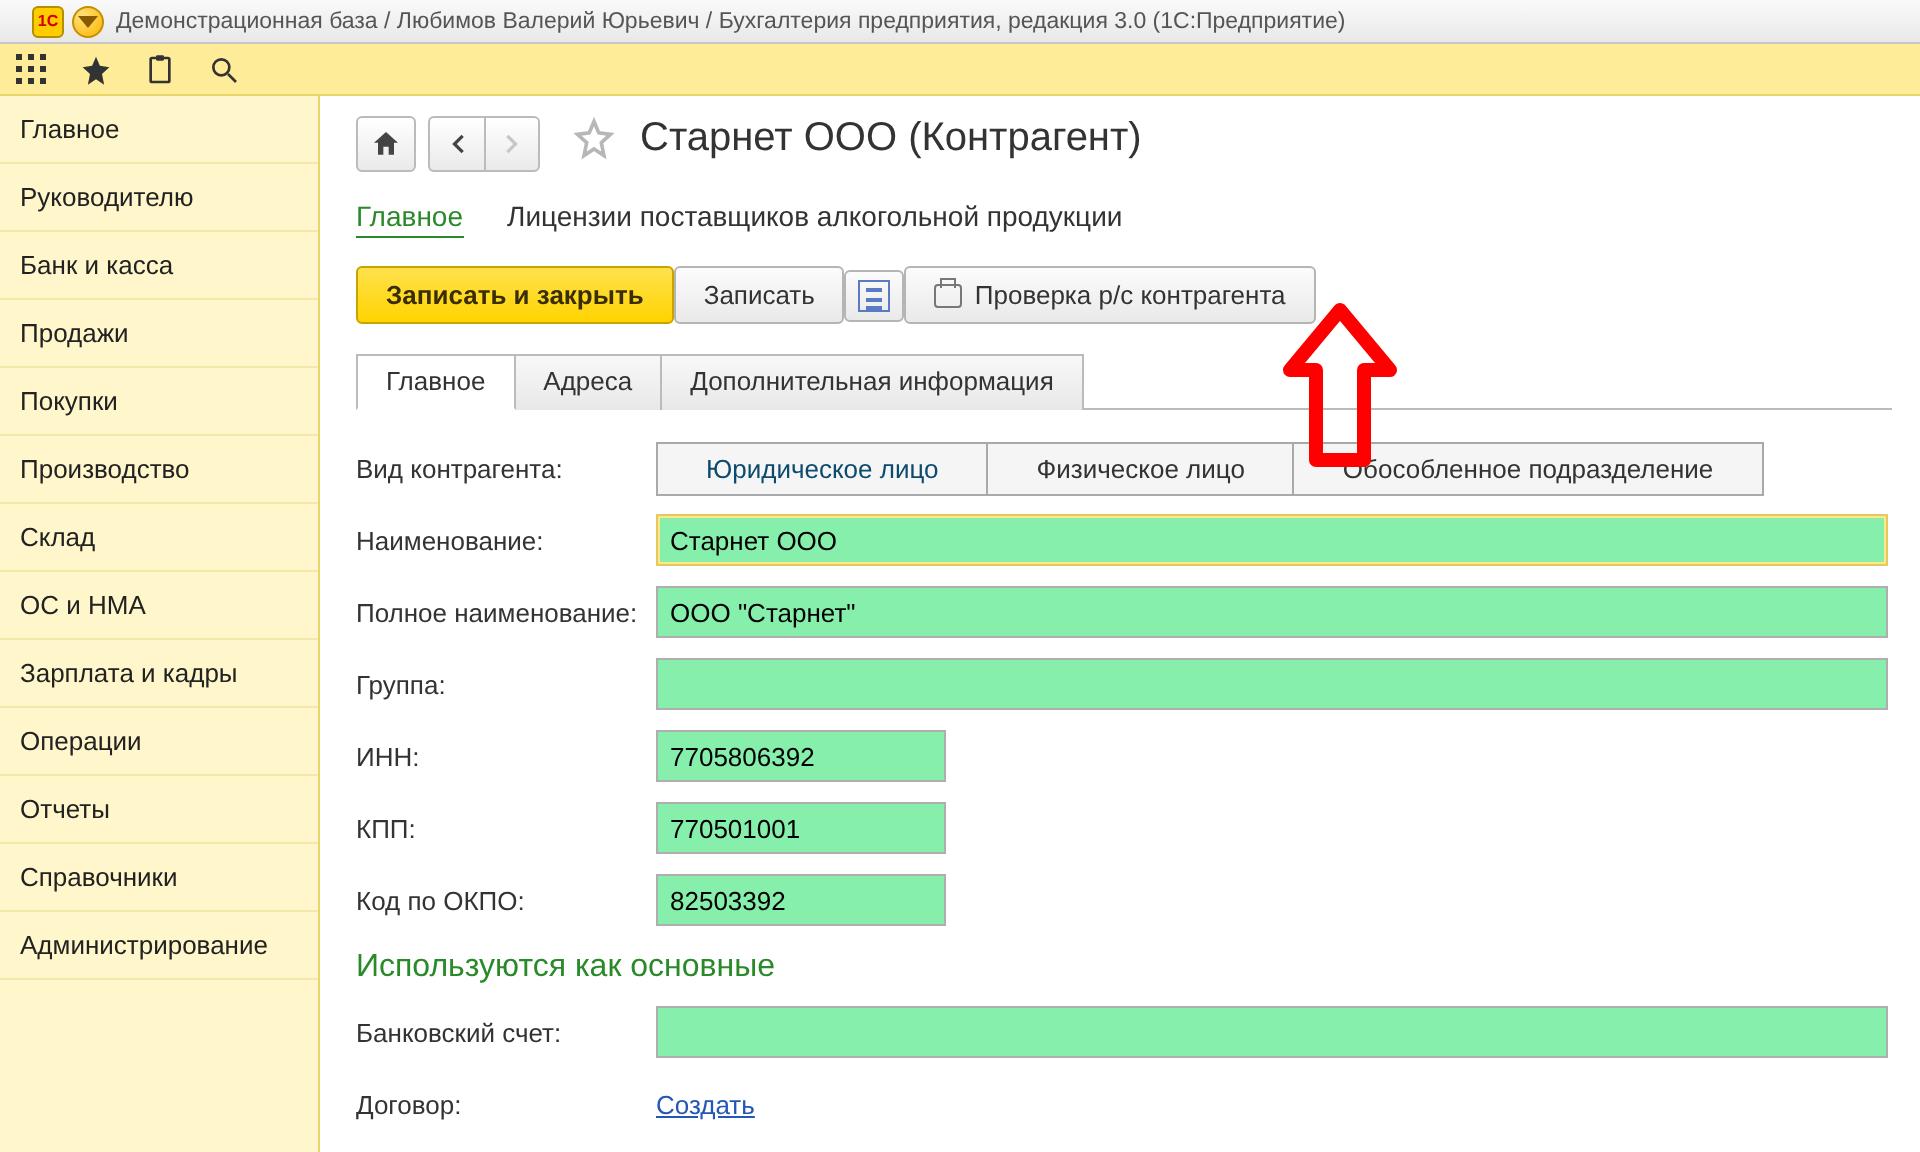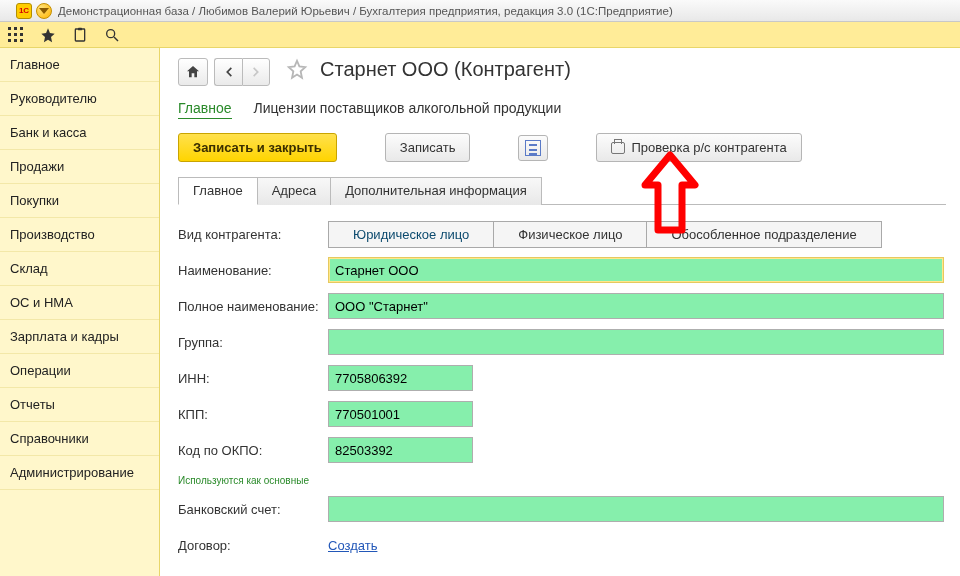--- a/index.html
+++ b/index.html
@@ -124,40 +124,39 @@
     color: #2a8a2a;
     border-bottom: 1px solid #2a8a2a;
     padding-bottom: 2px;
   }
   .sectlinks .sl { color:#333; }
 
   
   .cmdbar {
     display:flex;
     align-items:center;
-    gap: 12px;
     margin-top: 14px;
   }
   .btn-yellow {
     background: linear-gradient(#ffe14d,#ffd400);
     border: 1px solid #c9a400;
     border-radius: 3px;
     padding: 6px 14px;
     font-size: 13px;
     font-weight: bold;
     color: #3a2e00;
   }
   .btn-gray, .btn-gray-ic {
     background: linear-gradient(#fcfcfc,#e9e9e9);
     border: 1px solid #b5b5b5;
     border-radius: 3px;
     padding: 6px 14px;
     font-size: 13px;
     color: #333;
-    display:inline-flex; align-items:center; gap:6px;margin-left:36px;
+    display:inline-flex; align-items:center; gap:6px;
   }
   .btn-gray-ic.small { padding: 4px 6px; }
   .listicon {
     width:16px;height:16px;border:1px solid #5a7ac7;
     display:inline-block; position:relative;
   }
   .listicon::before, .listicon::after {
     content:''; position:absolute; left:3px; right:3px; height:2px; background:#5a7ac7;
   }
   .listicon::before{top:3px;}
@@ -220,21 +219,21 @@
     border: 1px solid #aeaeae;
     height: 26px;
     padding: 3px 6px;
     font-size: 13px;
     background:#86efac;
   }
   .txt.wlong { width: 616px; border:1px solid #e5c960; box-shadow: 0 0 0 1px #ffe88a inset;}
   .txt.wmed  { width: 616px; }
   .txt.wshort{ width: 145px; }
   .link { color:#2257b8; text-decoration: underline; cursor:pointer; }
-  .green-h { color:#2a8a2a; font-size:10px; margin: 10px 0 8px; }
+  .green-h { color:#2a8a2a; font-size:16px; margin: 10px 0 8px; }
 
   
   .annot-arrow {
     position:absolute;
     left: 640px;
     top: 150px;
     pointer-events: none;
   }
 </style>
 </head>

